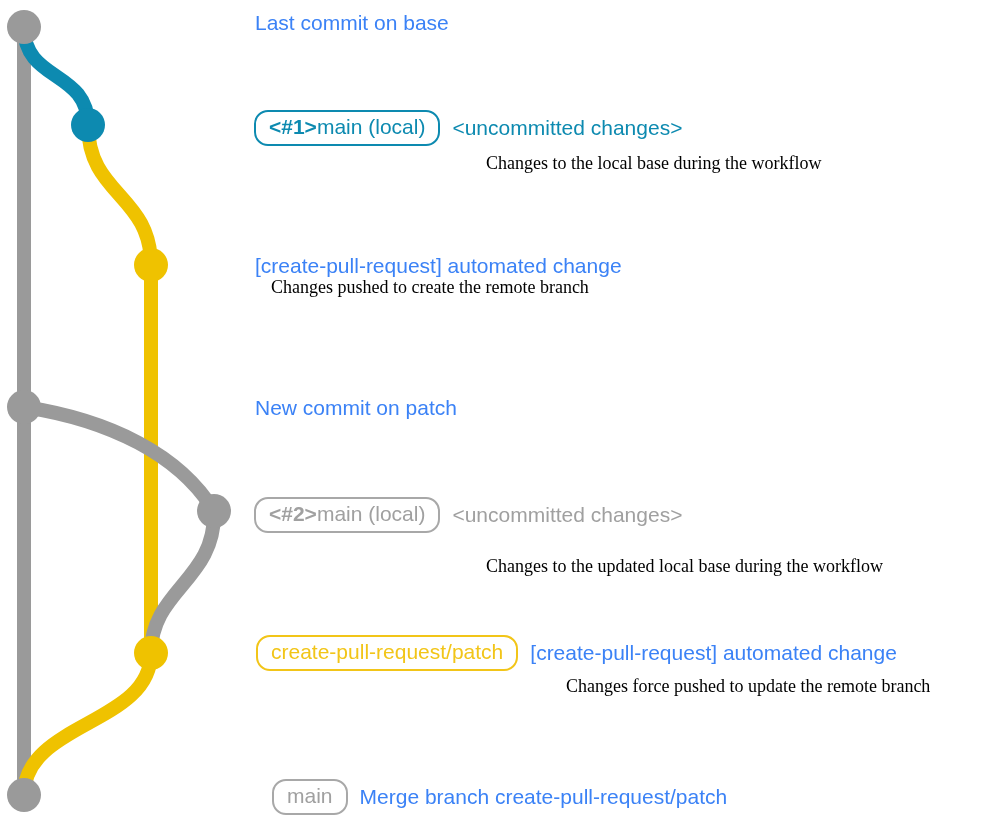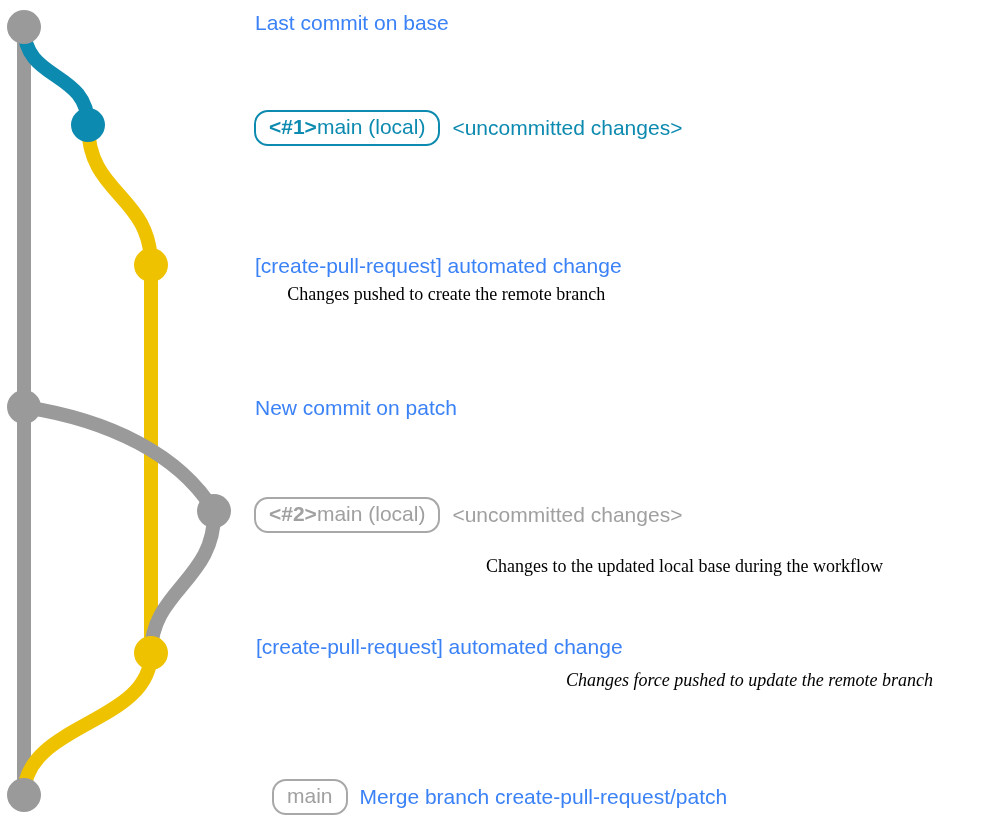--- a/index.html
+++ b/index.html
@@ -96,47 +96,52 @@
 </div>
 
 <div class="block" style="left:254px; top:110px;">
   <div class="with-pill">
     <div class="pill pill-blue">
       <b>&lt;#1&gt;</b>
         <span class="lt"> main (local)</span>
     </div>
     <div class="headline headline-blue">&lt;uncommitted changes&gt;</div>
   </div>
+  <div class="desc" style="margin-left:232px; margin-top:7px;">Changes to the local base during the workflow</div>
 </div>
 
 <div class="block" style="left:255px; top:254px;">
   <div class="headline headline-yellow">[create-pull-request] automated change</div>
-  <div class="desc" style="margin-left:16px; margin-top:7px;text-align:center;">Changes pushed to create the remote branch</div>
+  <div class="desc" style="margin-left:16px; ">Changes pushed to create the remote branch</div>
 </div>
 
 <div class="block" style="left:255px; top:396px;">
   <div class="headline headline-plain">New commit on patch</div>
 </div>
 
 <div class="block" style="left:254px; top:497px;">
   <div class="with-pill">
     <div class="pill pill-gray">
       <b>&lt;#2&gt;</b>
         <span class="lt"> main (local)</span>
     </div>
     <div class="headline headline-gray">&lt;uncommitted changes&gt;</div>
   </div>
   <div class="desc" style="margin-left:232px; margin-top:23px;">Changes to the updated local base during the workflow</div>
 </div>
 
 <div class="block" style="left:256px; top:635px;">
   <div class="with-pill">
+    <div class="pill pill-yellow">
+      <b></b>
+        <span class="lt">create-pull-request/patch</span>
+    </div>
     <div class="headline headline-yellow">[create-pull-request] automated change</div>
   </div>
-  <div class="desc" style="margin-left:310px; margin-top:12px;font-style:italic;">Changes force pushed to update the remote branch</div>
+  <div class="desc" style="margin-left:310px; margin-top:5px;">Changes force pushed to update the remote branch</div>
 </div>
 
 <div class="block" style="left:272px; top:779px;">
   <div class="with-pill">
     <div class="pill pill-gray">
       <b></b>
         <span class="lt">main</span>
     </div>
     <div class="headline headline-plain">Merge branch create-pull-request/patch</div>
   </div>

